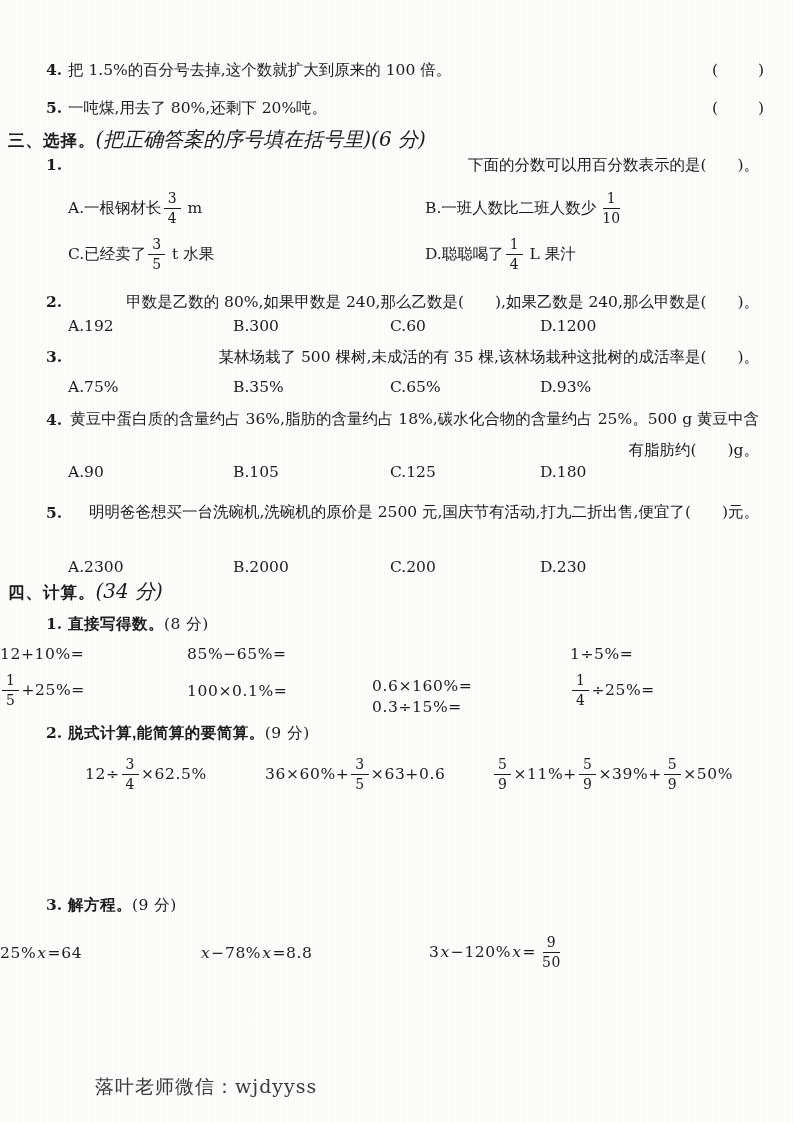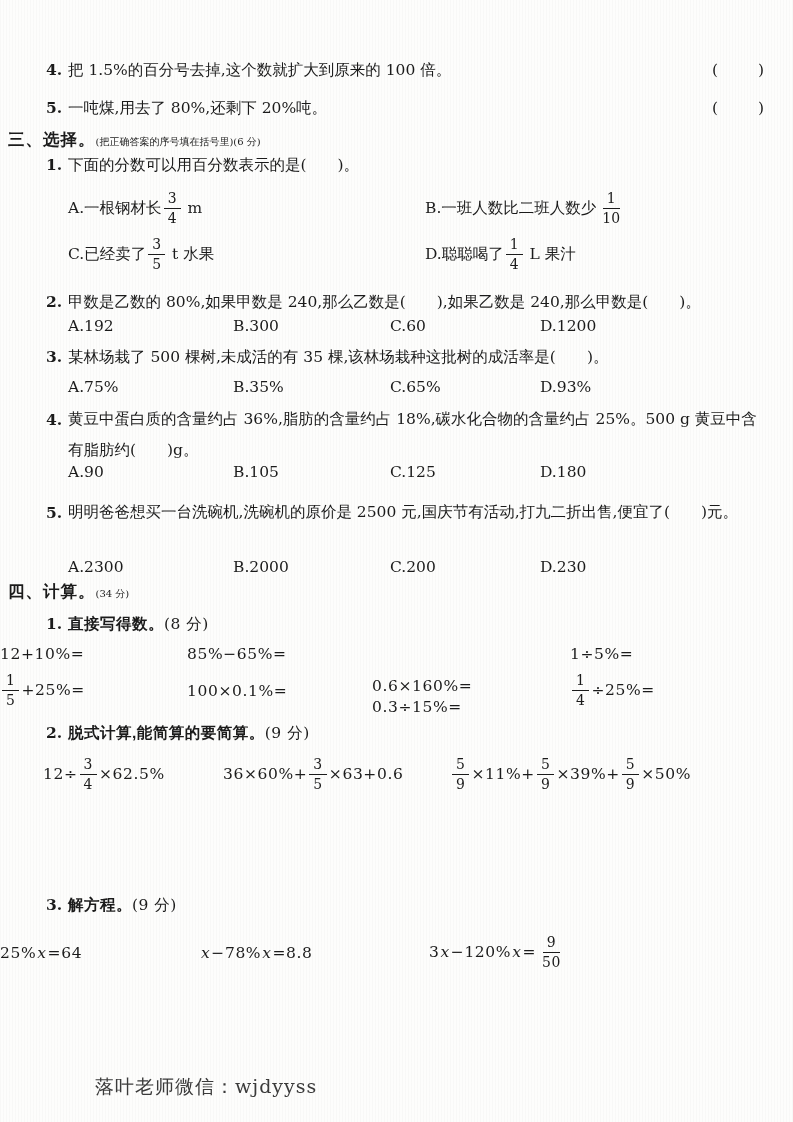--- a/index.html
+++ b/index.html
@@ -12,41 +12,41 @@
     color:#1b1b1b;
     font-size:15.5px;
     overflow:hidden;
   }
   .abs{position:absolute;left:0;right:0;}
   .tf-row{display:flex;align-items:baseline;padding-left:46px;padding-right:26px;line-height:22px;white-space:nowrap;}
   .qnum{font-weight:bold;width:22px;flex:none;}
   .bracket{margin-left:auto;letter-spacing:3px;}
   .sec-head{position:absolute;left:8px;line-height:22px;white-space:nowrap;}
   .sec-title{font-weight:bold;font-size:16.5px;font-family:"Liberation Sans","DejaVu Sans",sans-serif;letter-spacing:1px;}
-  .sec-note{font-size:10px;}
+  .sec-note{font-size:20px;font-style:italic;}
   .sub-head{position:absolute;left:46px;line-height:22px;white-space:nowrap;}
   .sub-head .qnum{display:inline-block;width:22px;}
   .sub-title{font-weight:bold;font-family:"Liberation Sans","DejaVu Sans",sans-serif;letter-spacing:0.5px;}
   .sub-note{letter-spacing:0.5px;}
   .stem{display:flex;padding-left:46px;padding-right:34px;line-height:22px;}
-  .stem .qtext{flex:1;}
+  .stem .qtext{flex:1;text-align:right;}
   .nowrap{white-space:nowrap;}
   .wrap2{line-height:31px;}
   .optrow{display:flex;padding-left:68px;line-height:22px;white-space:nowrap;}
   .optrow .o1{width:165px;}
   .optrow .o2{width:157px;}
   .optrow .o3{width:150px;}
   .fracrow{display:flex;align-items:center;padding-left:68px;height:50px;white-space:nowrap;}
   .fracrow .optwide{width:357px;}
   .dcrow{display:flex;line-height:22px;white-space:nowrap;letter-spacing:0.6px;}
   .dcrow .c1{width:187px;}
   .dcrow .c2{width:185px;}
   .dcrow .c3{width:198px;margin-top:32px;}
   .dcrow.tall{align-items:center;height:50px;}
-  .exprrow{display:flex;align-items:center;padding-left:43px;height:54px;white-space:nowrap;letter-spacing:0.6px;}
+  .exprrow{display:flex;align-items:center;padding-left:85px;height:54px;white-space:nowrap;letter-spacing:0.6px;}
   .exprrow .e1{width:180px;}
   .exprrow .e2{width:227px;}
   .eqrow{display:flex;align-items:center;height:54px;white-space:nowrap;letter-spacing:0.6px;}
   .eqrow .e1{width:200px;}
   .eqrow .e2{width:229px;}
   .frac{display:inline-flex;flex-direction:column;align-items:center;vertical-align:middle;line-height:1;font-size:0.9em;margin:0 2px;position:relative;top:-1px;}
   .frac .fnum{padding:1px 4px 2.5px;border-bottom:1.4px solid #1b1b1b;}
   .frac .fden{padding:2.5px 4px 0;}
   .mvar{font-style:italic;padding:0 1px;}
   .footer{position:absolute;left:95px;top:1074px;color:#3a3a3a;font-size:19px;letter-spacing:1px;}

